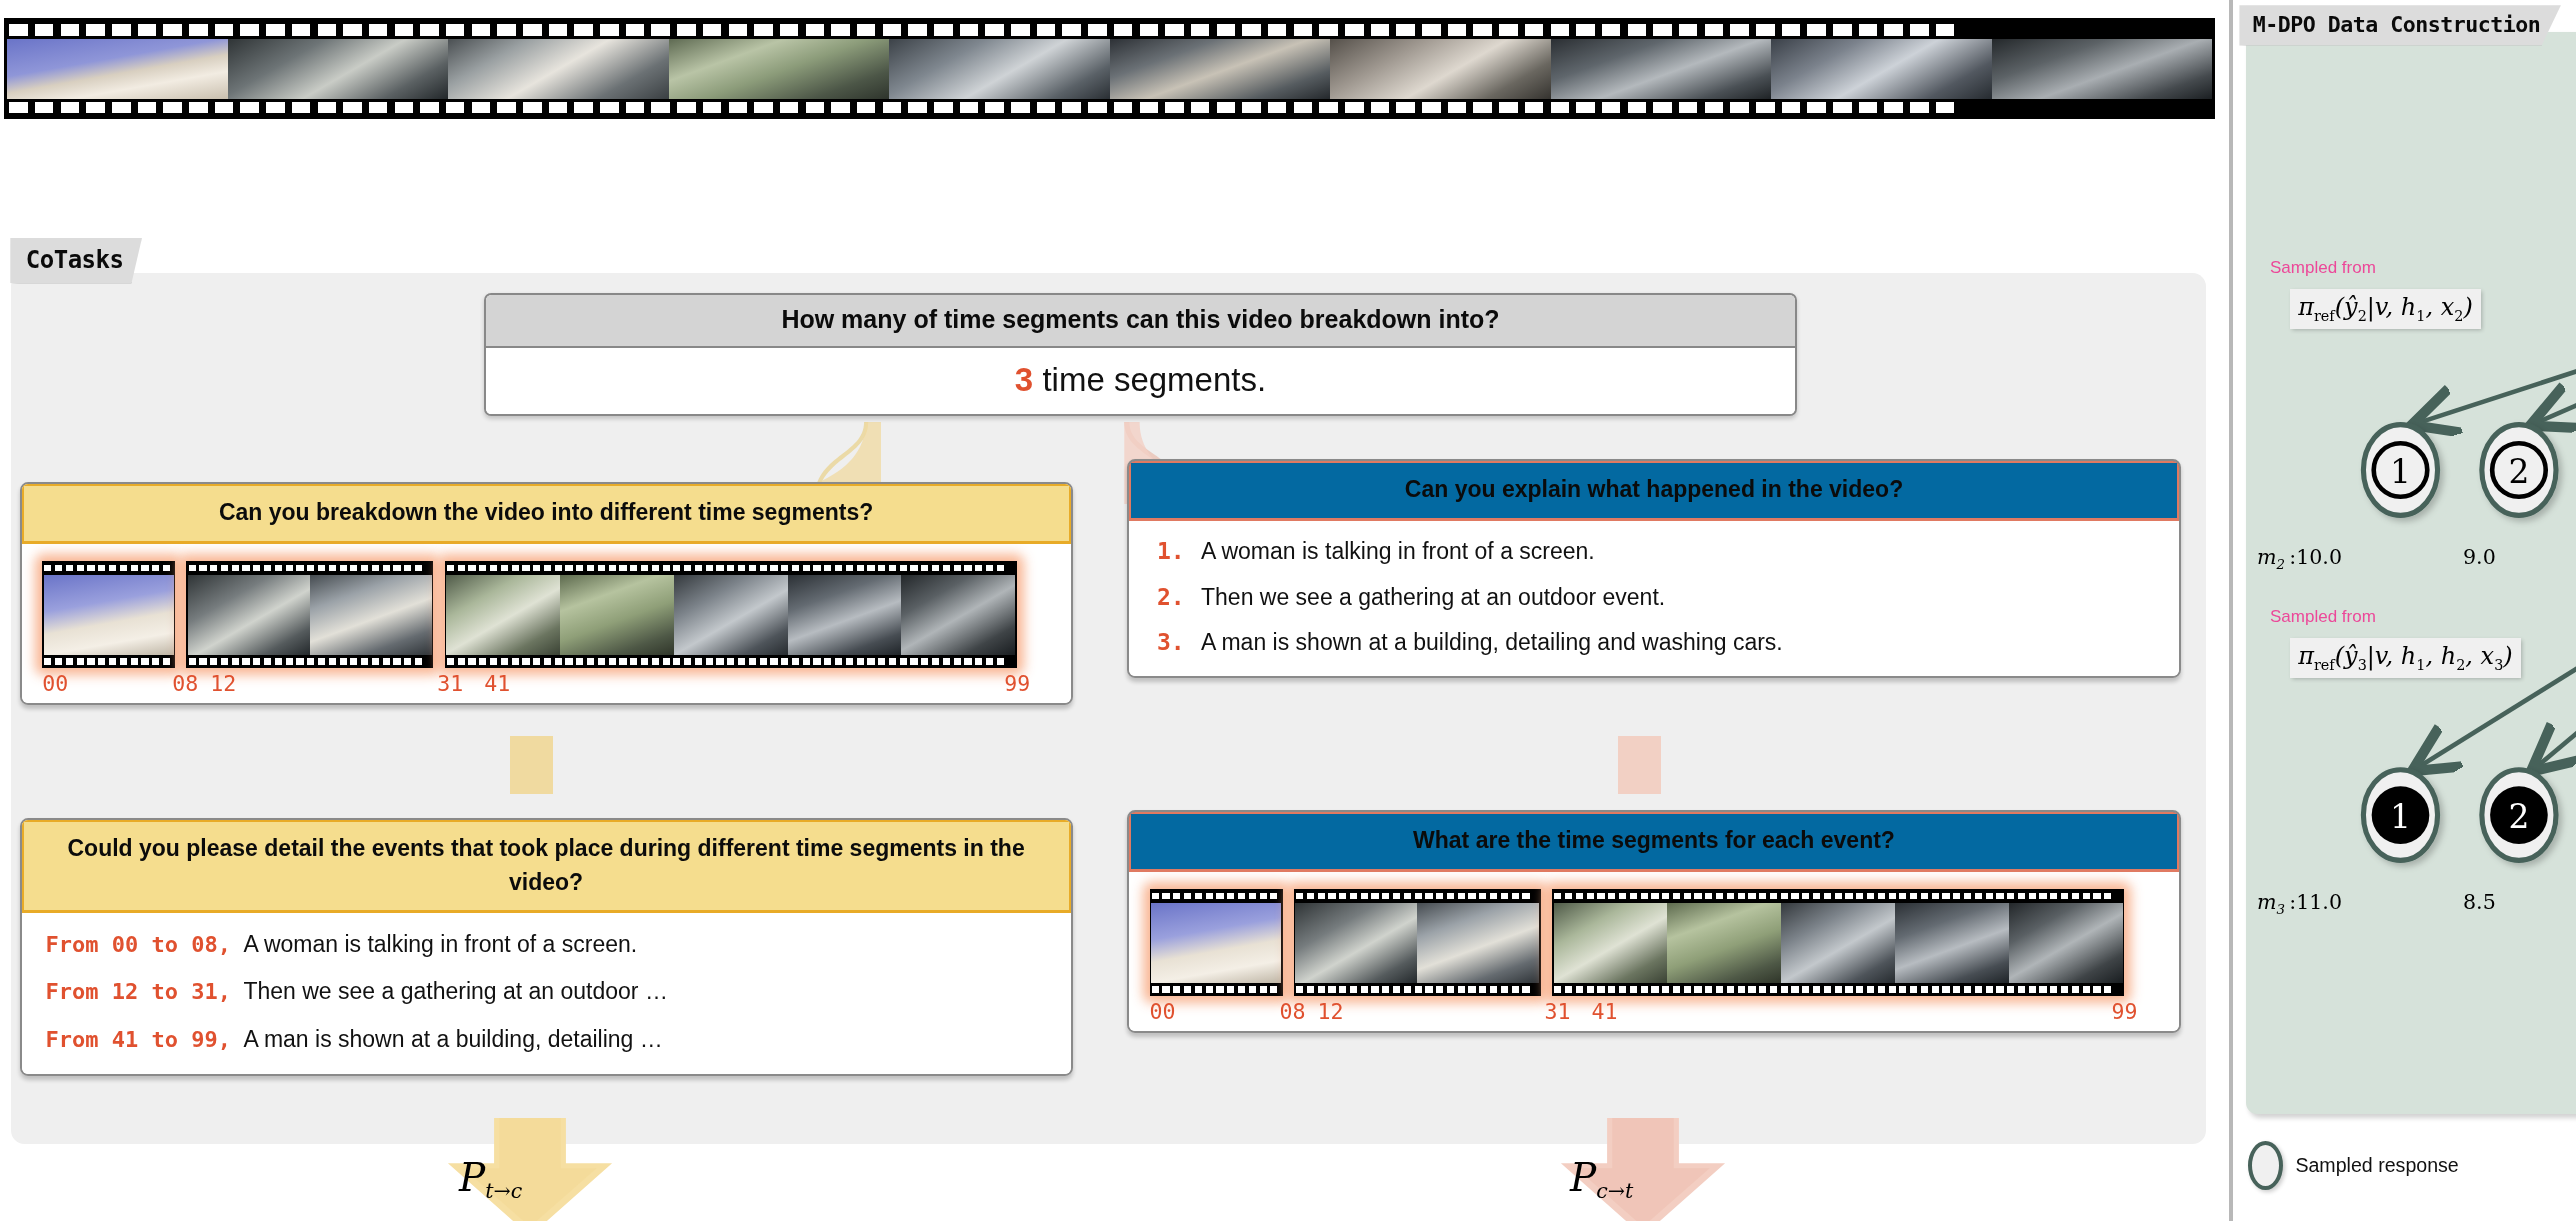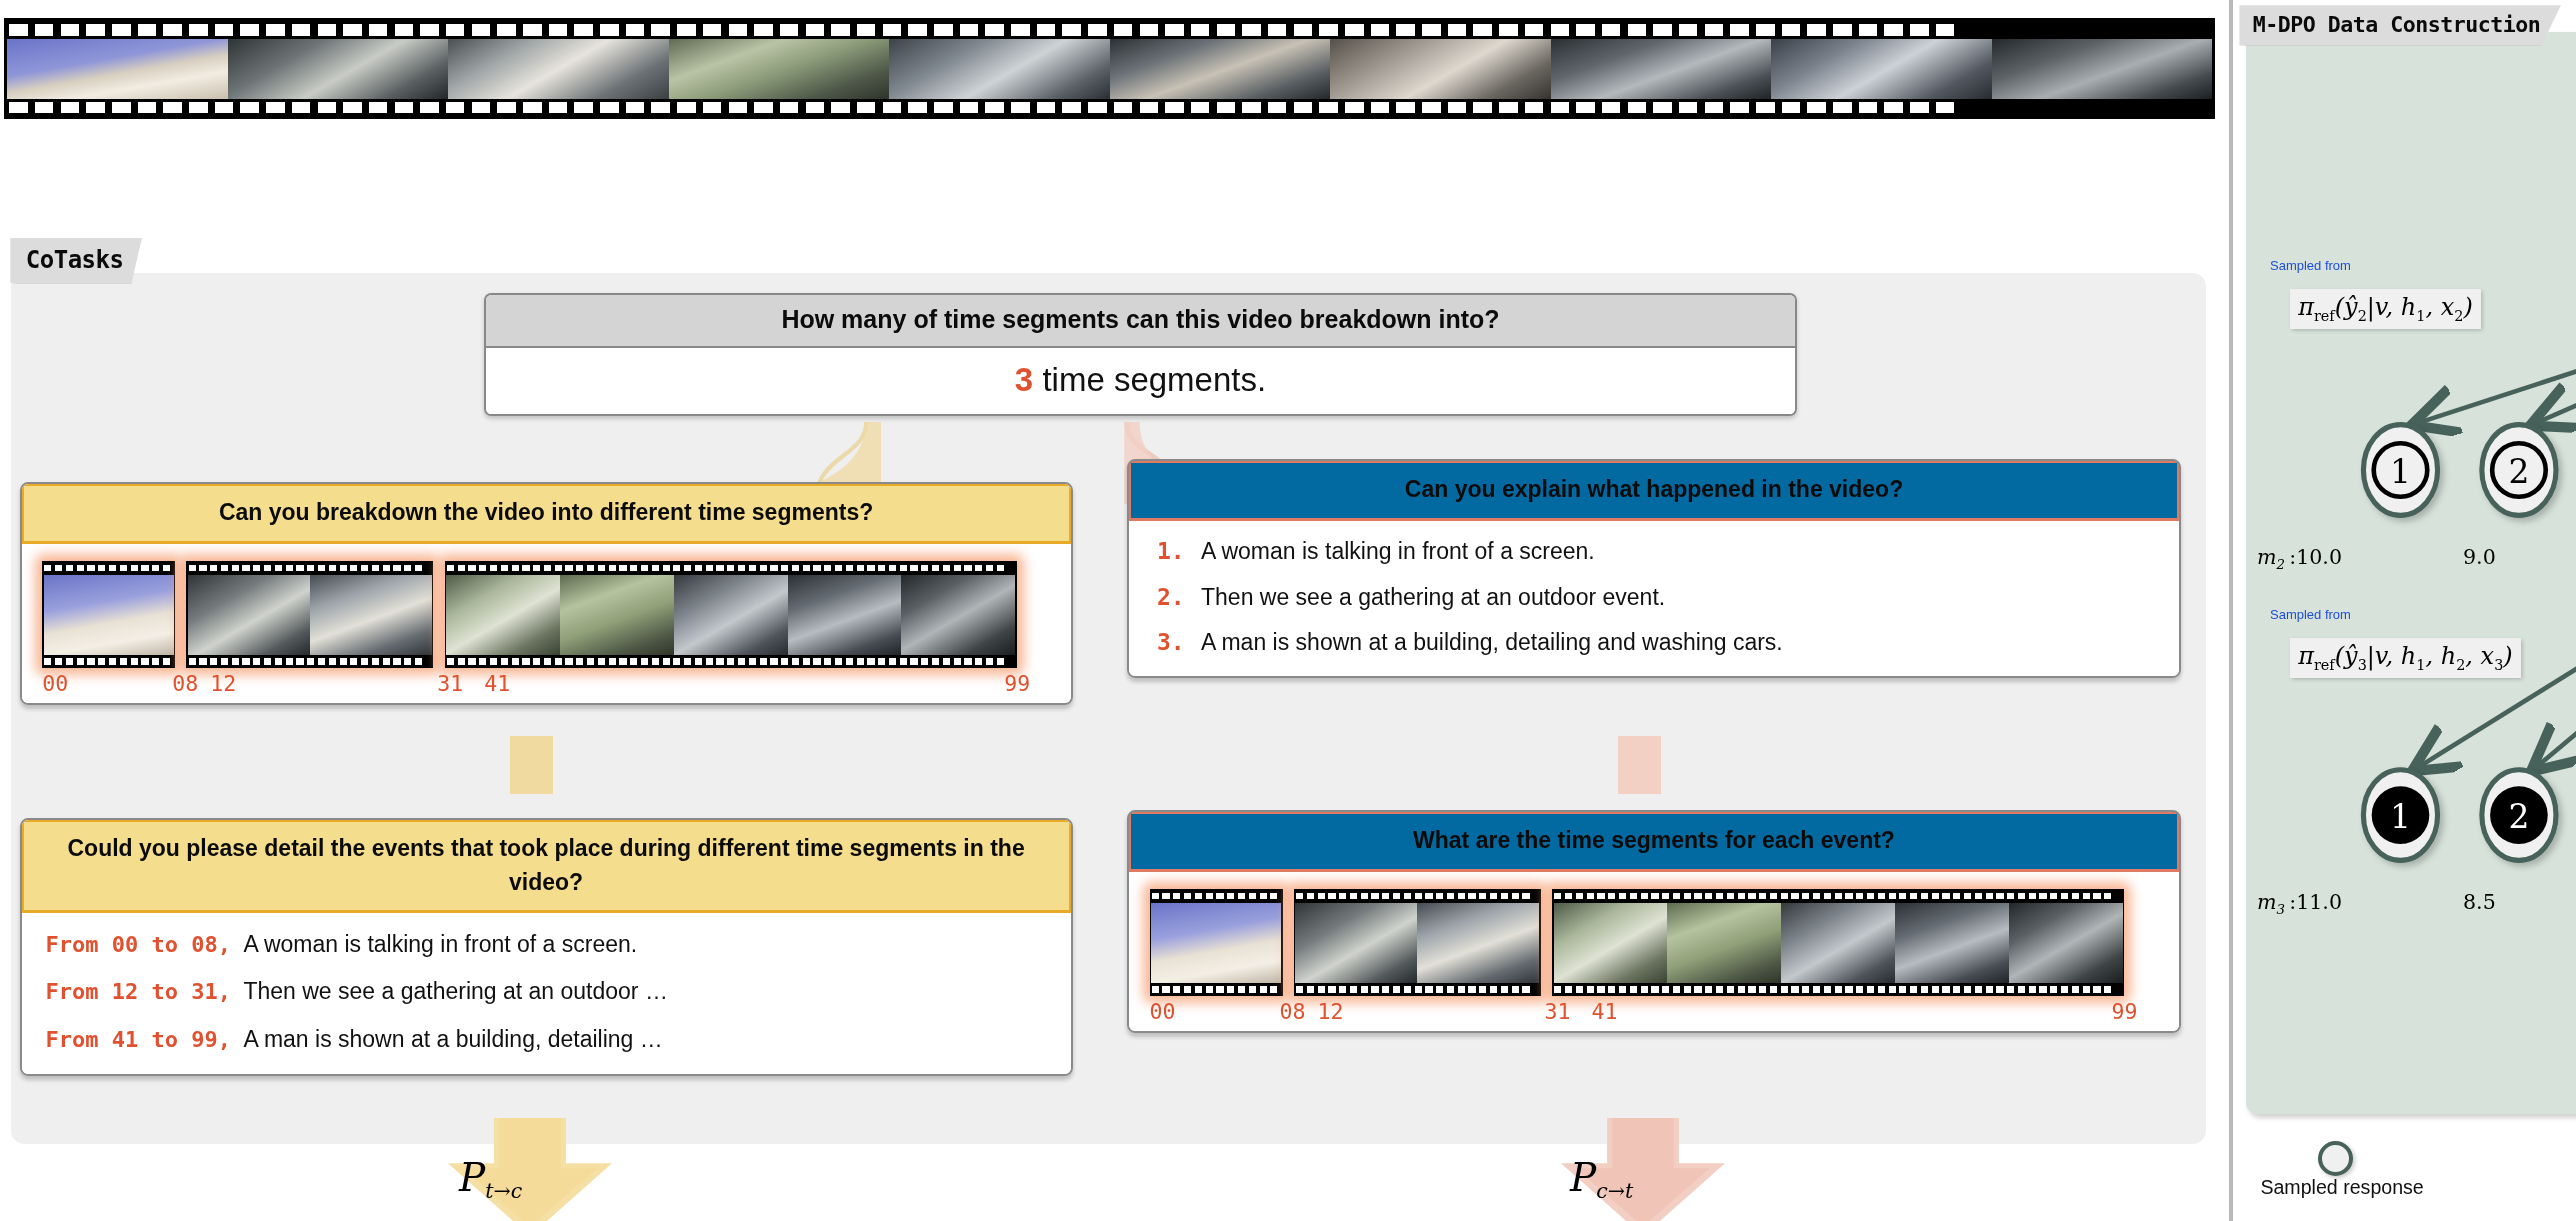--- a/index.html
+++ b/index.html
@@ -77,29 +77,29 @@
   .arrow-label sub{font-size:20.6px;font-style:italic;}
 
   
   #right-panel{position:absolute;left:2225px;top:0;width:831px;height:1222px;background:#fff;}
   #rp-divider{position:absolute;left:4.1px;top:0;width:3.6px;height:1222px;background:#b8b8b8;}
   #mdpo-board{position:absolute;left:20.6px;top:32px;width:791px;height:1082px;background:#d6e2da;border-radius:11.3px;box-shadow:3.1px 3.1px 5.2px rgba(0,0,0,.18);}
   #mdpo-tag{position:absolute;left:14.4px;top:5.2px;padding:7.2px 20.6px 8.2px 13.4px;background:#dcdcdc;
     font-family:"DejaVu Sans Mono",monospace;font-weight:bold;font-size:21.6px;color:#0a0a0a;letter-spacing:-0.5px;
     clip-path:polygon(0 0,100% 0,94% 100%,0 100%);box-shadow:3.6px 3.6px 4.6px rgba(0,0,0,.22);z-index:9;}
   #mdpo-svg{position:absolute;left:20.6px;top:32px;width:791px;height:1082px;}
-  .lbl{position:absolute;font-size:13px;color:#1d4ed8;z-index:8;text-align:right;}
+  .lbl{position:absolute;font-size:17px;color:#ec4899;z-index:8;text-align:right;}
   .formula{position:absolute;background:#f0f0f0;padding:4.1px 8.2px 5.2px;box-shadow:2.1px 2.1px 4.1px rgba(0,0,0,.22);
     font-family:"DejaVu Serif",serif;font-style:italic;font-size:24px;color:#000;white-space:nowrap;z-index:8;margin-left:20px;}
   .formula sub{font-size:14.4px;font-style:normal;}
   .formula .it{font-style:italic;}
   .score{position:absolute;font-family:"DejaVu Serif",serif;font-size:20.6px;color:#000;z-index:8;white-space:nowrap;}
   .score sub{font-size:13.4px;}
   #legend{position:absolute;left:23px;top:1128px;width:793px;height:82px;z-index:8;}
-  .leg-item{position:absolute;display:flex;align-items:center;flex-direction:column;}
+  .leg-item{position:absolute;display:flex;align-items:center;}
   .leg-ell{width:35px;height:49px;border-radius:50%;border:4.1px solid #47625a;box-sizing:border-box;flex:0 0 35px;
     box-shadow:2.1px 2.1px 4.1px rgba(0,0,0,.2);}
   .leg-txt{margin-left:12.4px;font-size:19.6px;color:#111;line-height:1.2;}
 </style>
 </head>
 <body>
 
 <div id="left-panel">
 
   <div id="filmstrip">

